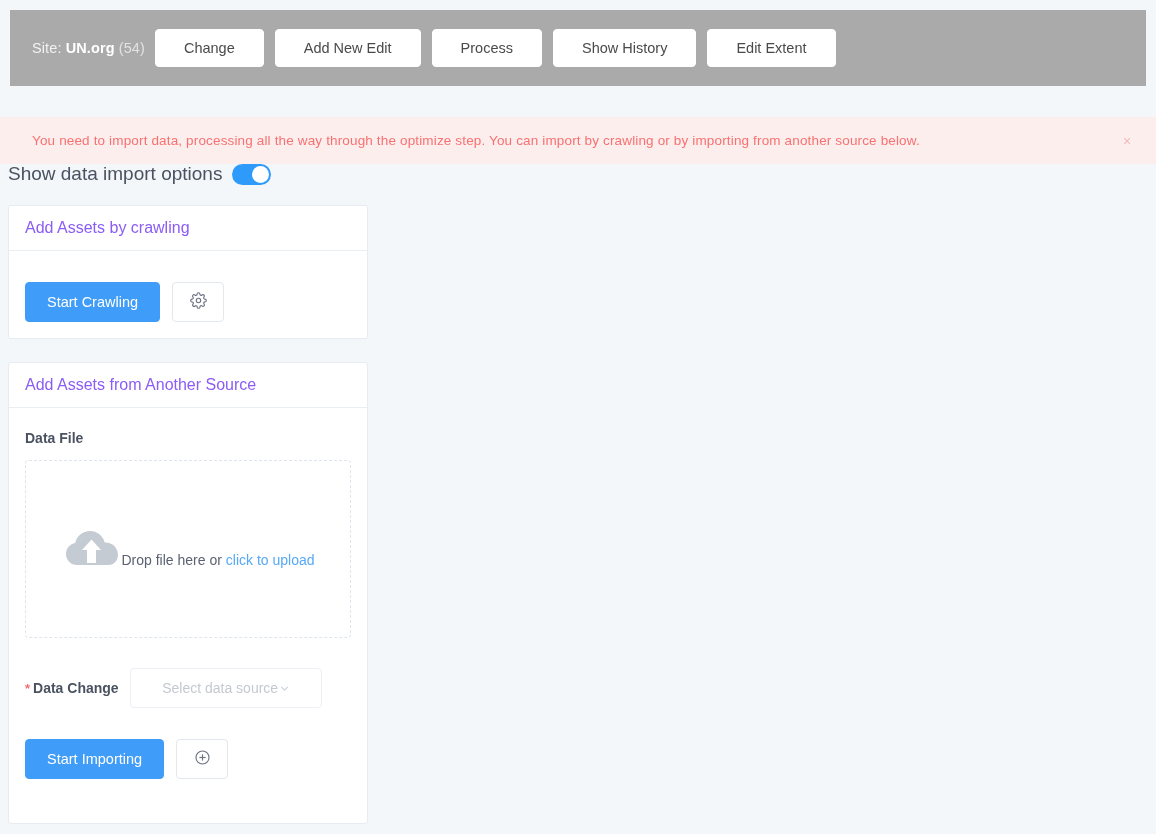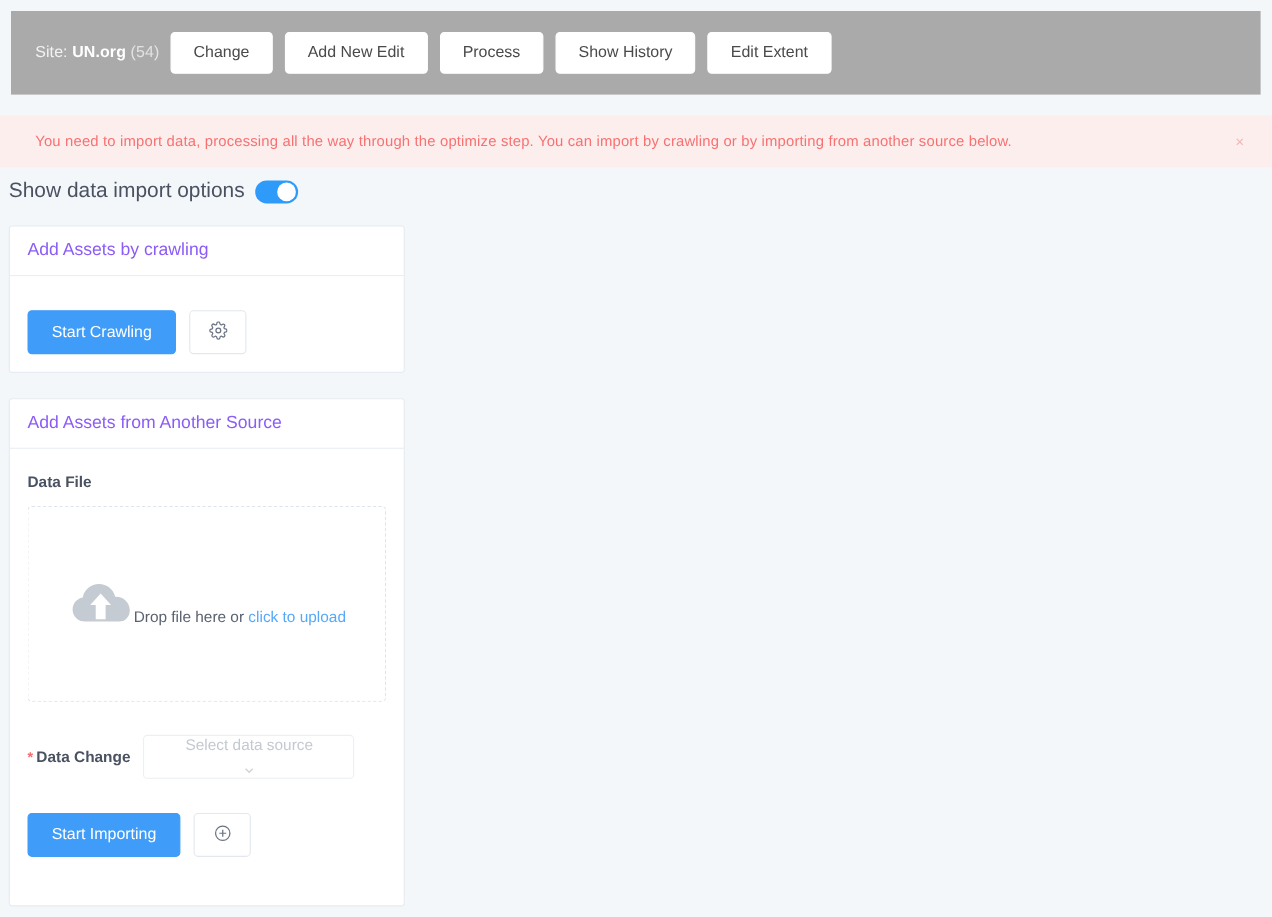--- a/index.html
+++ b/index.html
@@ -37,37 +37,37 @@
   }
   .site-label .site-prefix { color: #f2f2f2; }
   .site-label .site-name { font-weight: bold; color: #ffffff; }
   .site-label .site-count { color: #e2e2e2; }
 
   .topbtn {
     background: #ffffff;
     border: 1px solid #ffffff;
     border-radius: 4px;
     height: 38px;
-    padding: 0 20px;
+    padding: 0 28px;
     font-size: 14.5px;
     font-family: "Liberation Sans", sans-serif;
     color: #4a4a4a;
     cursor: pointer;
     margin-right: 11px;
     white-space: nowrap;
     display: inline-flex;
     align-items: center;
     justify-content: center;
   }
 
   
   .alert {
     position: absolute;
     left: 0;
-    top: 105px;
+    top: 117px;
     width: 1156px;
     height: 47px;
     background: #fdeeee;
     box-sizing: border-box;
     display: flex;
     align-items: center;
   }
   .alert-text {
     font-size: 13.5px;
     color: #f87171;
@@ -229,26 +229,25 @@
     margin-right: 3px;
     vertical-align: middle;
   }
   .select-box {
     width: 192px;
     height: 40px;
     border: 1px solid #eceff3;
     border-radius: 4px;
     display: flex;
     align-items: center;
-    justify-content: space-between;
+    justify-content: center;
     padding: 0 12px 0 14px;
     box-sizing: border-box;
     background: #ffffff;
     cursor: pointer;
-    flex-direction: column;
   }
   .select-placeholder { font-size: 14px; color: #c4c9d1; }
   .chev { color: #ccd2da; display: flex; }
 </style>
 </head>
 <body>
 
 <div class="topbar">
   <div class="site-label">
     <span class="site-prefix">Site: </span><span class="site-name">UN.org</span><span class="site-count"> (54)</span>

